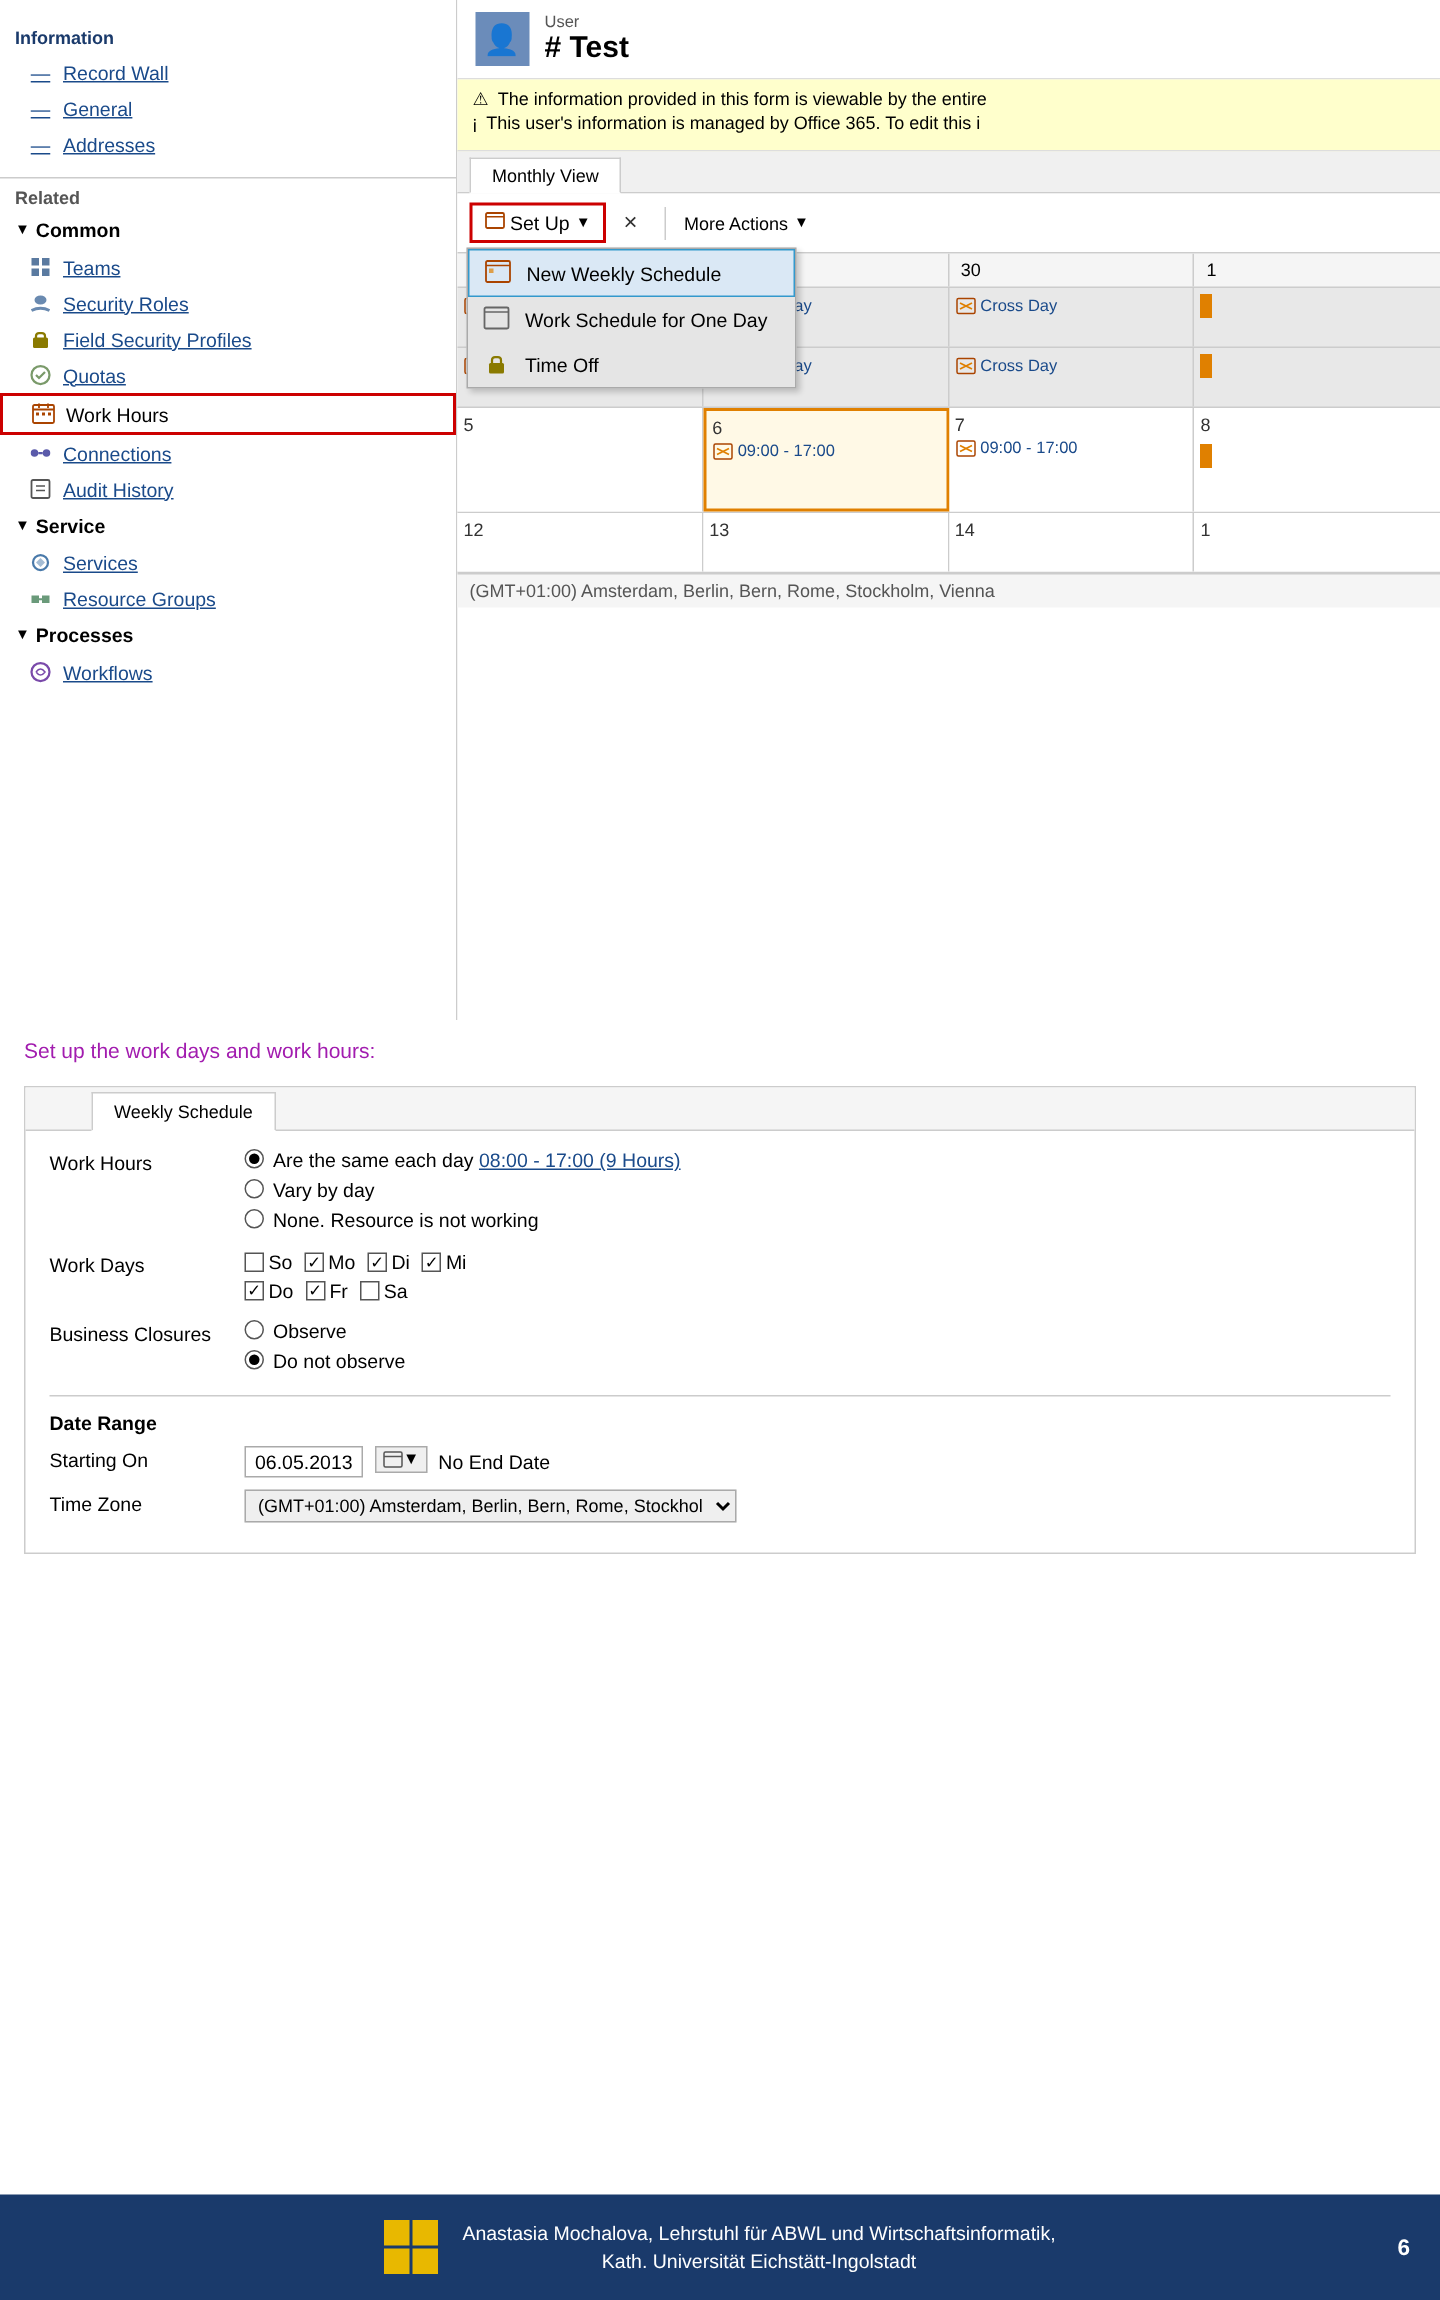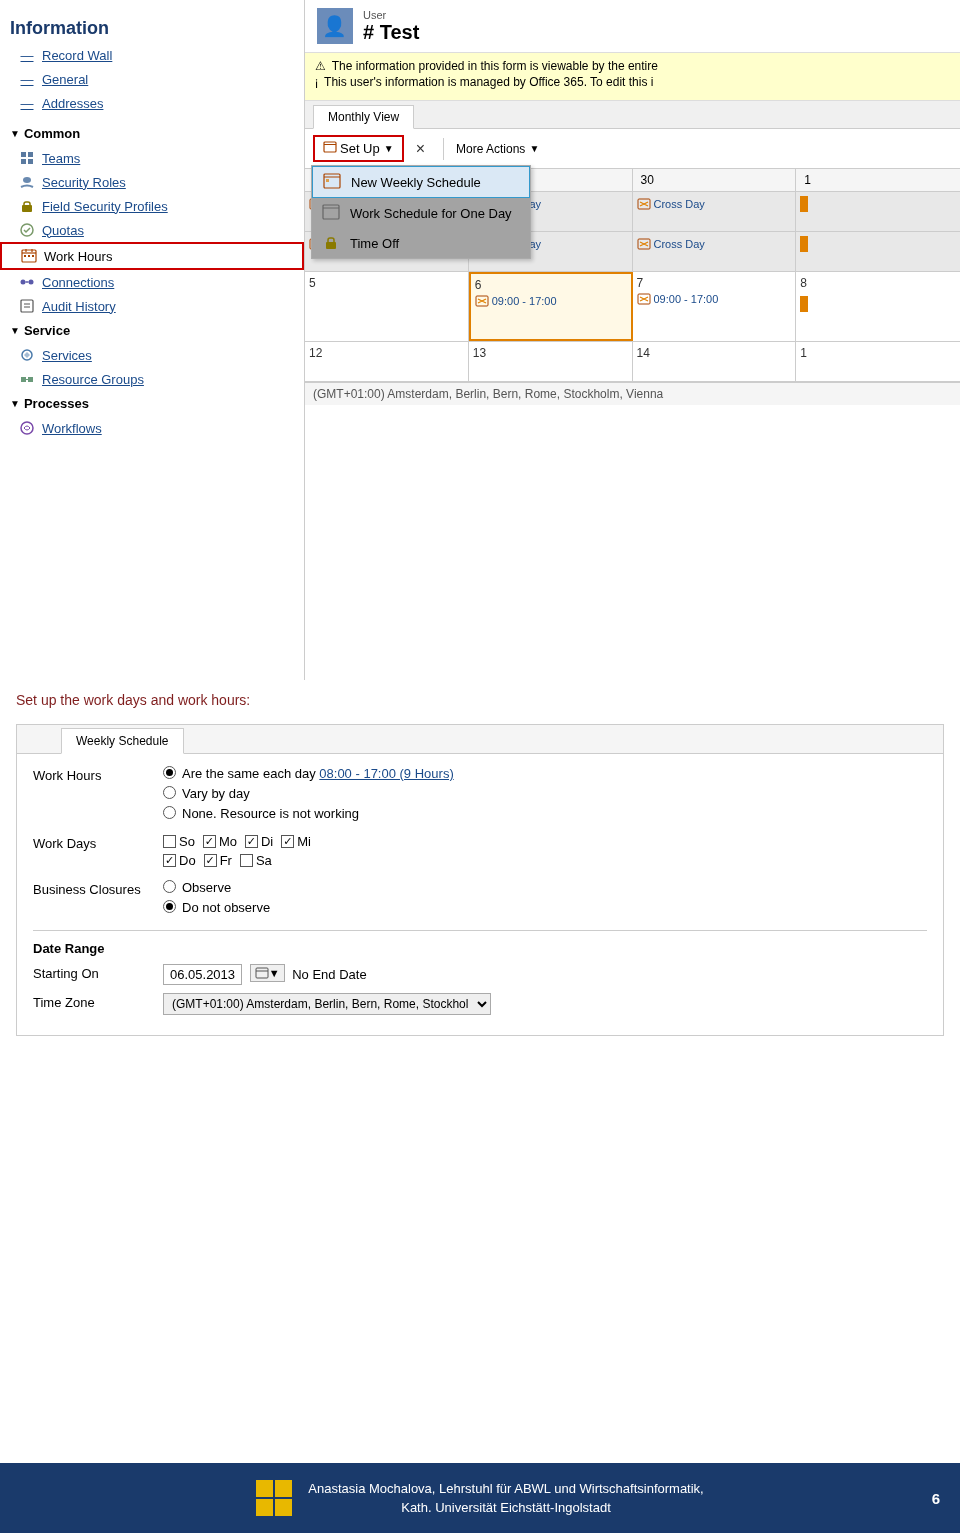--- a/index.html
+++ b/index.html
@@ -201,21 +201,21 @@
       cursor: pointer;
       padding: 2px 4px;
       font-size: 12px;
     }
 
     
     .dropdown-menu {
       position: absolute;
       top: 36px;
       left: 6px;
-      background: #a3a3a3;
+      background: #e5e5e5;
       border: 1px solid #aaa;
       box-shadow: 2px 2px 4px rgba(0,0,0,0.2);
       z-index: 100;
       min-width: 220px;
     }
 
     .dropdown-item {
       display: flex;
       align-items: center;
       padding: 5px 10px;
@@ -268,21 +268,21 @@
       font-size: 12px;
       color: #555;
       border-top: 1px solid #ccc;
       background: #f5f5f5;
     }
 
     
     .below-content {
       padding: 12px 16px;
       font-size: 14px;
-      color: #7f1d1d;
+      color: #a21caf;
     }
 
     
     .weekly-panel {
       border: 1px solid #ccc;
       margin: 4px 16px;
       background: #fff;
     }
 
     .weekly-panel-tabs {
@@ -491,21 +491,21 @@
       border: none;
       padding: 2px 6px;
     }
 
     .sidebar-info-section {
       padding: 6px 0;
     }
 
     .info-header {
       font-weight: bold;
-      font-size: 18px;
+      font-size: 12px;
       color: #1a3a6b;
       padding: 4px 10px;
     }
 
     .related-header {
       font-weight: bold;
       font-size: 12px;
       color: #555;
       padding: 6px 10px 2px 10px;
       border-top: 1px solid #ccc;
@@ -528,20 +528,21 @@
       <div class="sidebar-item">
         <span class="item-icon">—</span>
         <span>General</span>
       </div>
       <div class="sidebar-item">
         <span class="item-icon">—</span>
         <span>Addresses</span>
       </div>
     </div>
 
+    <div class="related-header">Related</div>
 
     <div class="section-toggle">
       <span class="triangle">▼</span>
       <span>Common</span>
     </div>
 
     <div class="sidebar-item">
       <span class="item-icon">
         <svg width="16" height="16" viewBox="0 0 16 16">
             <rect x="2" y="2" width="5" height="5" fill="#5a7aa0"></rect>

